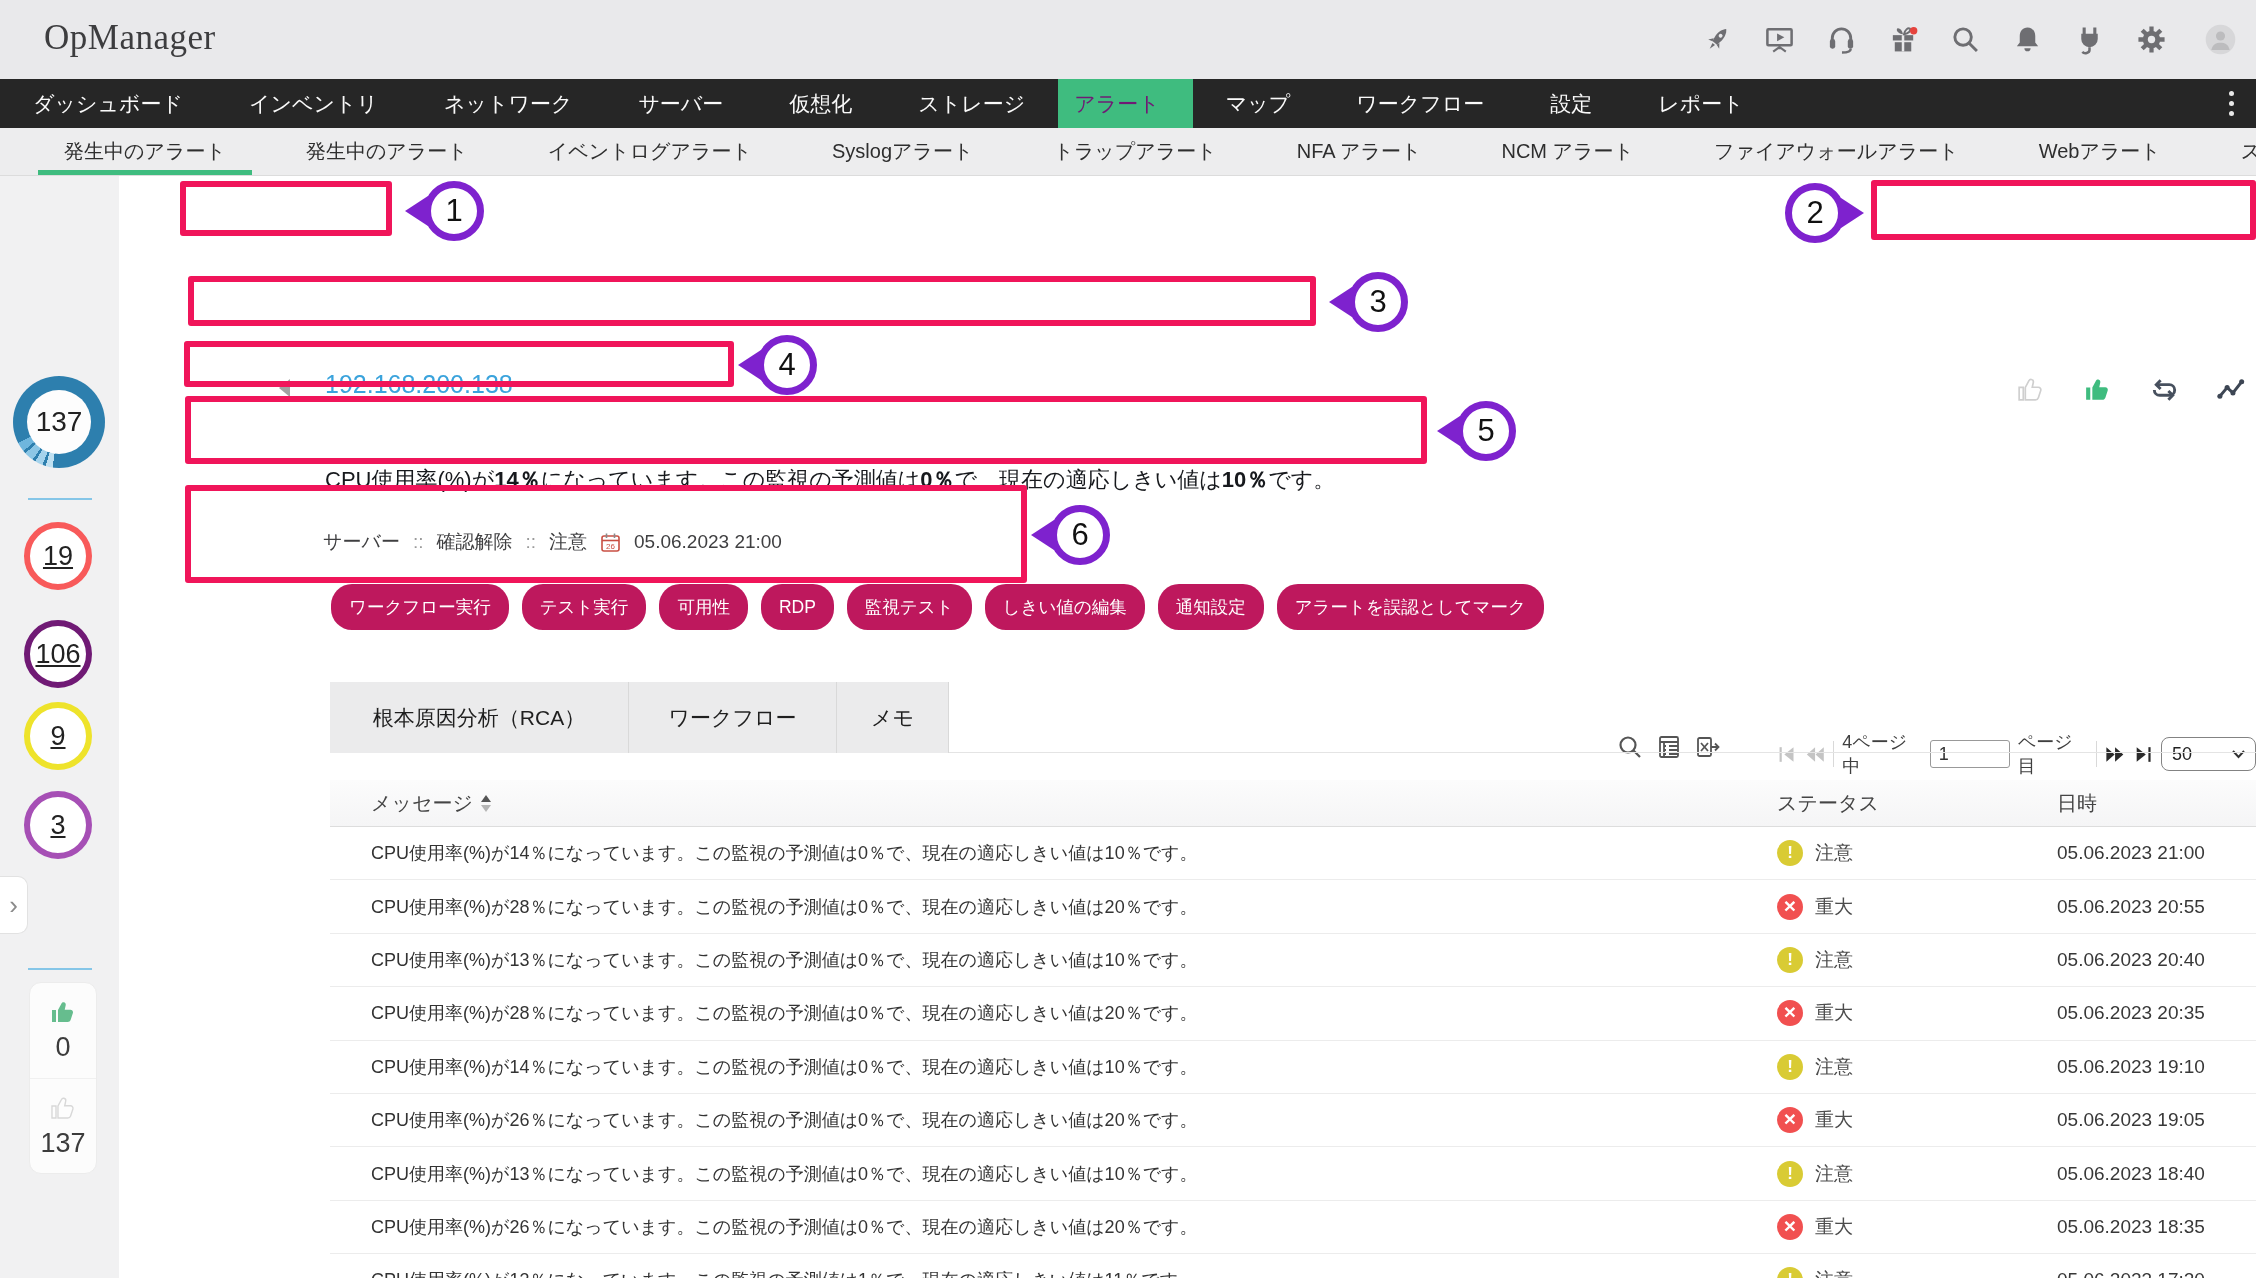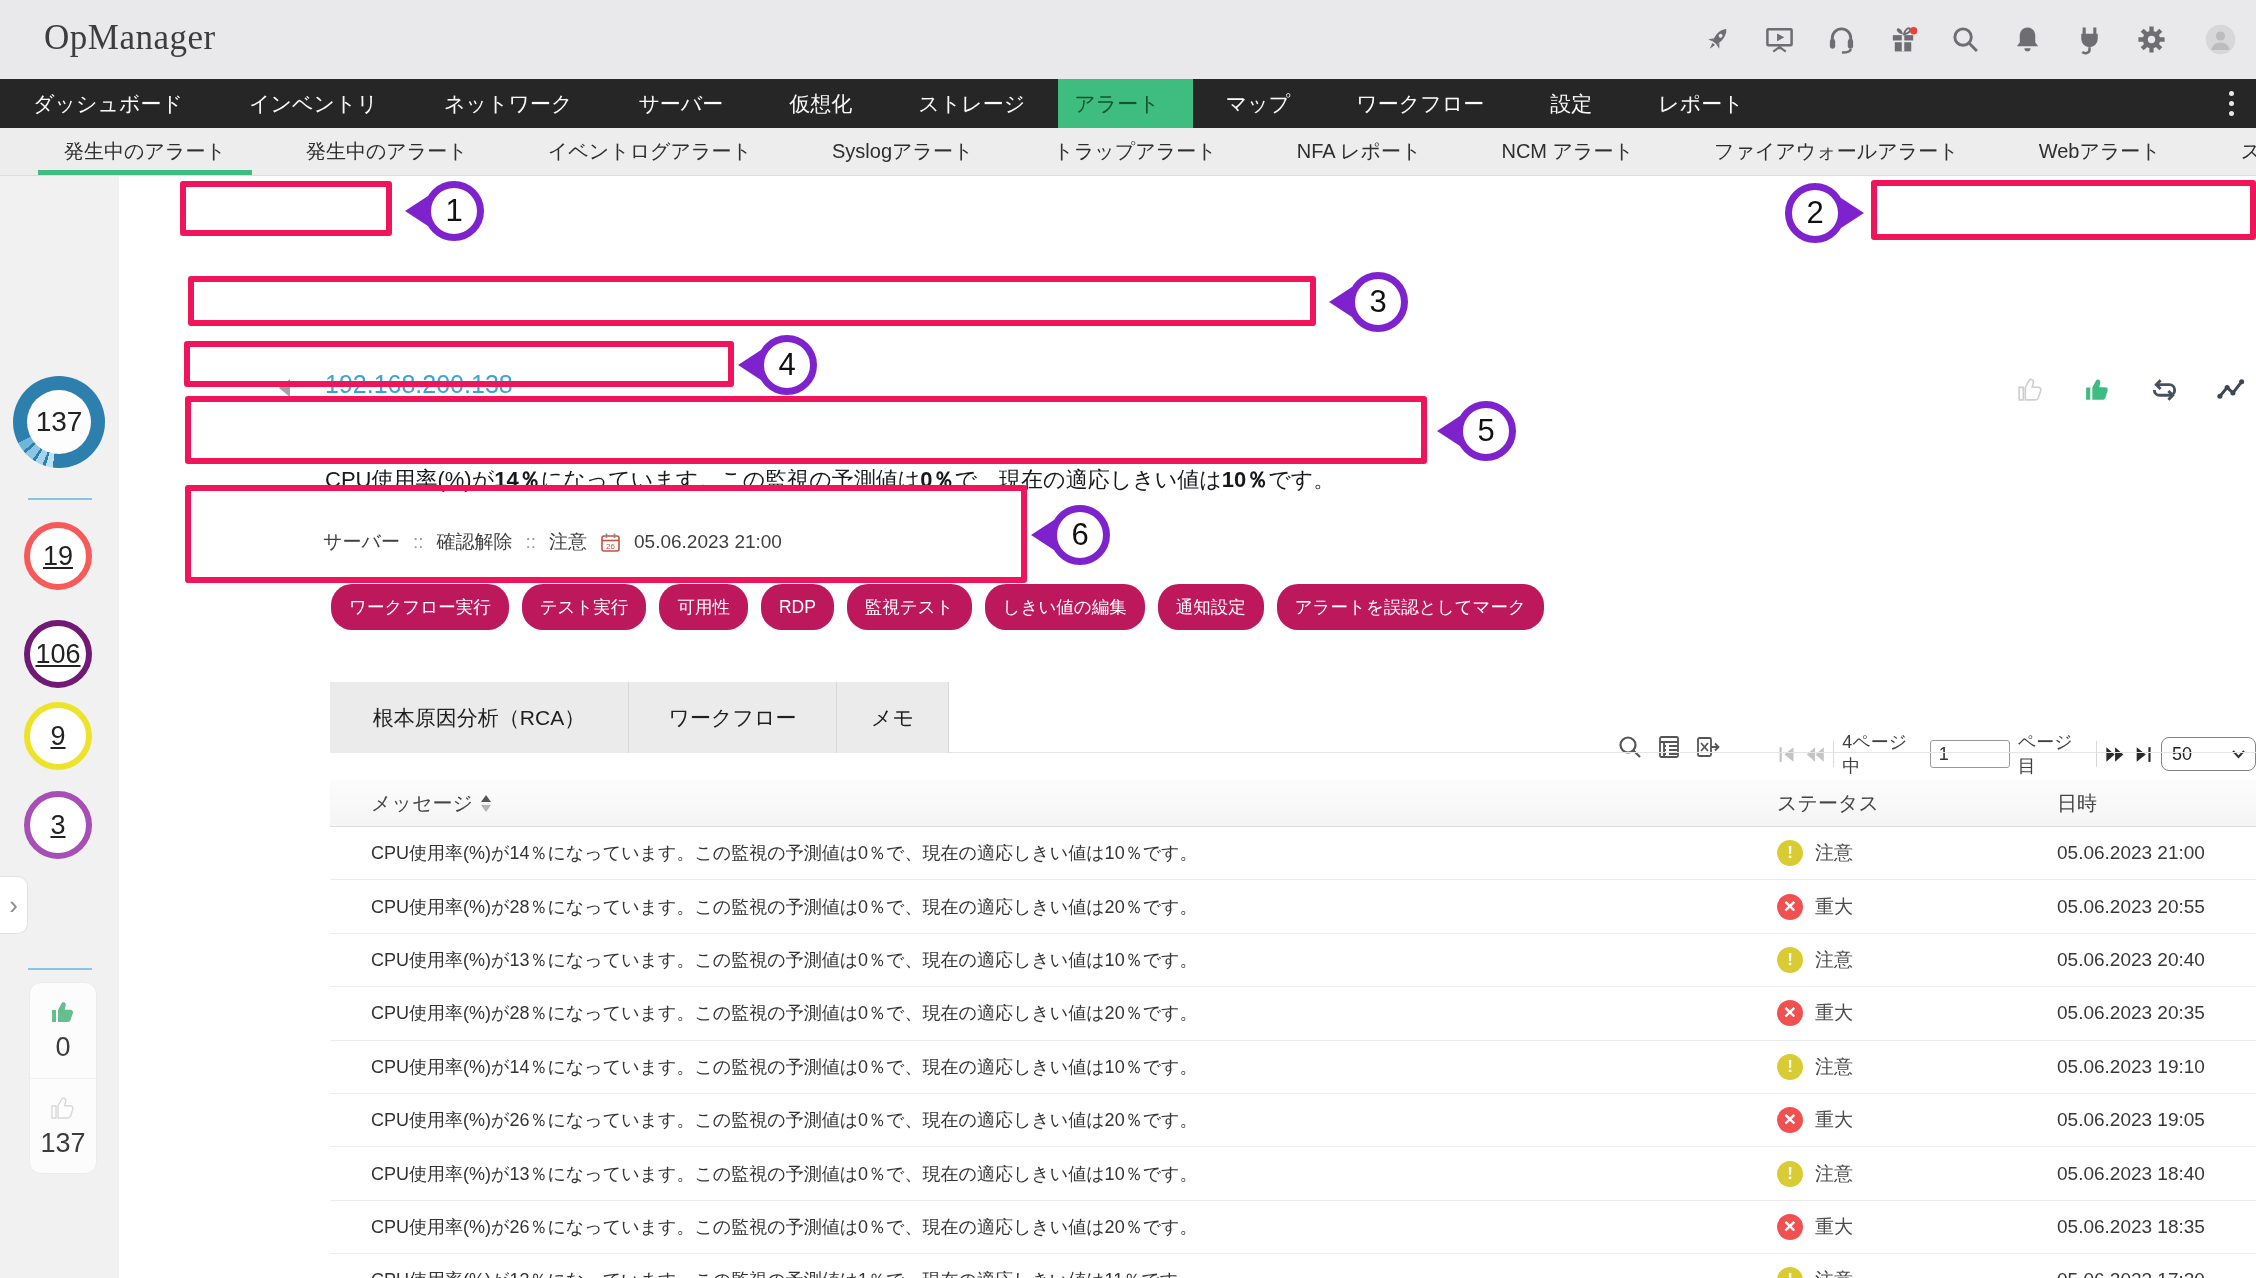--- a/index.html
+++ b/index.html
@@ -11,21 +11,21 @@
   .topbar{position:absolute;left:0;top:0;width:2256px;height:79px;background:#e9e9eb;}
   .logo{position:absolute;left:44px;top:18px;font-family:"Liberation Serif",serif;font-size:35px;color:#3d3d3f;letter-spacing:.5px;}
   .top-icons{position:absolute;right:14px;top:0;height:79px;display:flex;align-items:center;gap:31px;}
   .tico{width:31px;height:31px;display:flex;align-items:center;justify-content:center;}
   .tico svg{width:31px;height:31px;}
   .avatar{width:44px;height:44px;}
 
   
   .nav{position:absolute;left:0;top:79px;width:2256px;height:49px;background:#262626;display:flex;align-items:stretch;color:#fafafa;font-size:21px;}
   .nav-item{display:flex;align-items:center;padding:0 33px;cursor:default;white-space:nowrap;}
-  .nav-item.active{background:#3fbc7f;color:#14532d;padding-left:16px;}
+  .nav-item.active{background:#3fbc7f;color:#701a75;padding-left:16px;}
   .kebab{margin-left:auto;display:flex;flex-direction:column;justify-content:center;align-items:center;gap:5px;padding:0 22px;}
   .kebab i{width:5px;height:5px;border-radius:50%;background:#e8e8e8;display:block;}
 
   
   .subnav{position:absolute;left:0;top:128px;width:2256px;height:48px;background:#ededee;border-bottom:1px solid #dcdcdc;display:flex;align-items:stretch;font-size:20px;color:#2e2e2e;padding-left:24px;box-sizing:border-box;}
   .subnav-item{position:relative;display:flex;align-items:center;padding:0 40px;white-space:nowrap;}
   .subnav-item.active::after{content:"";position:absolute;left:14px;right:14px;bottom:0;height:5px;background:#3fbc7f;}
 
   
   .sidebar{position:absolute;left:0;top:176px;width:119px;height:1102px;background:#f1f1f2;border-right:1px solid #e3e3e3;}
@@ -227,21 +227,21 @@
     <div class="subnav-item">
         <span>イベントログアラート</span>
       </div>
     <div class="subnav-item">
         <span>Syslogアラート</span>
       </div>
     <div class="subnav-item">
         <span>トラップアラート</span>
       </div>
     <div class="subnav-item">
-        <span>NFA レポート</span>
+        <span>NFA アラート</span>
       </div>
     <div class="subnav-item">
         <span>NCM アラート</span>
       </div>
     <div class="subnav-item">
         <span>ファイアウォールアラート</span>
       </div>
     <div class="subnav-item">
         <span>Webアラート</span>
       </div>

